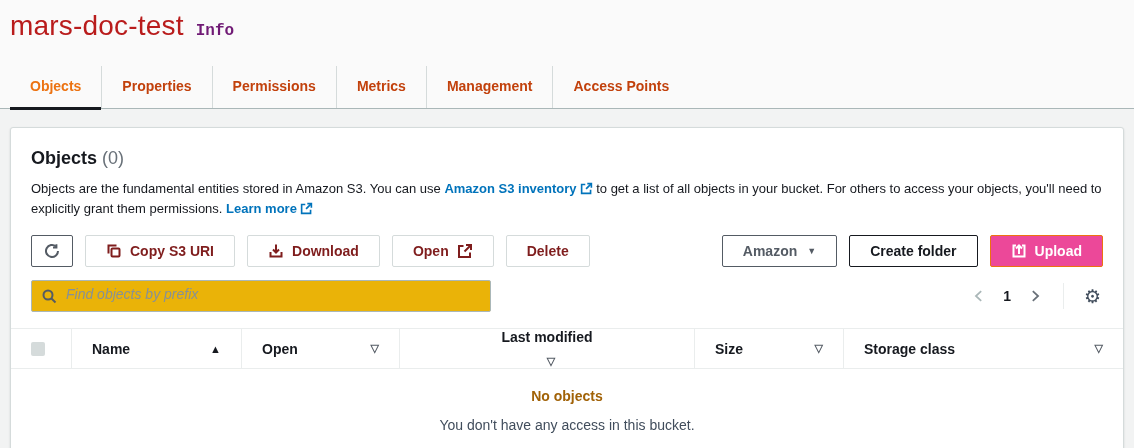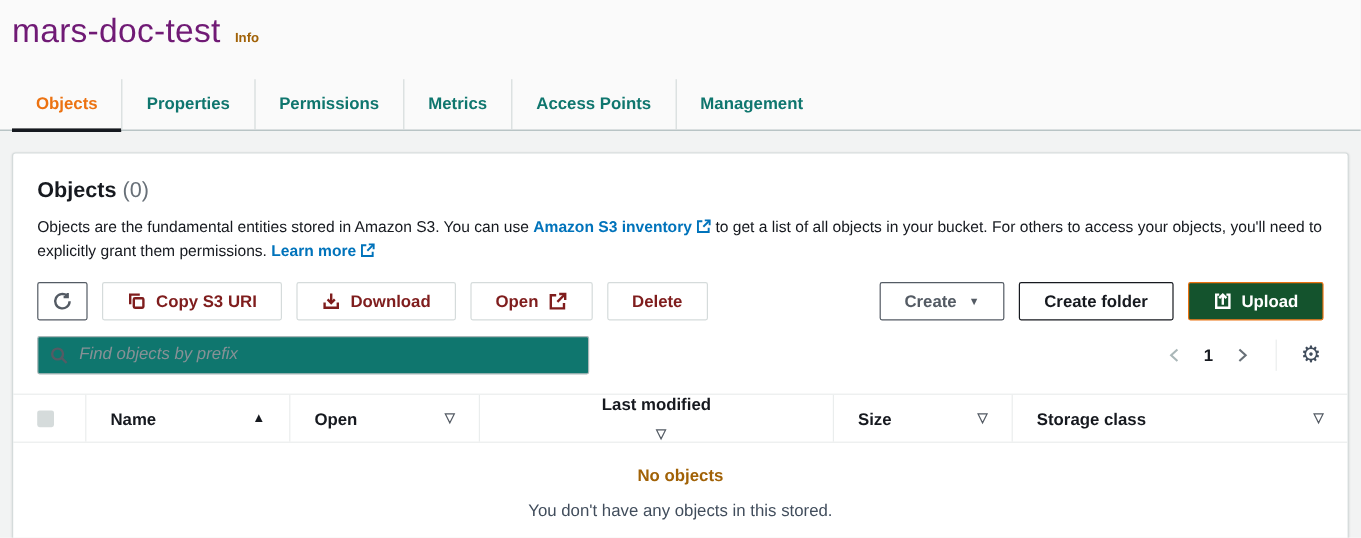--- a/index.html
+++ b/index.html
@@ -2,27 +2,27 @@
 <html><head>
 <meta charset="utf-8">
 <style>
   * { margin:0; padding:0; box-sizing:border-box; }
   html,body { width:1134px; height:448px; overflow:hidden;
     font-family:"Liberation Sans", sans-serif; background:#f2f3f3; color:#16191f; }
 
   
   .page-header { background:#fafafa; padding-top:10px; }
   .title-row { display:flex; align-items:baseline; padding-left:10px; }
-  .bucket-title { font-size:28px; font-weight:400; color:#701a75; letter-spacing:.2px; }
-  .info-link { font-size:11px; font-weight:700; color:#a16207; margin-left:12px; cursor:pointer; text-decoration:none; }
+  .bucket-title { font-size:28px; font-weight:400; color:#b91c1c; letter-spacing:.2px; }
+  .info-link { font-size:16px; font-weight:700; color:#701a75; margin-left:12px; cursor:pointer; text-decoration:none;font-family:Liberation Mono, monospace; }
 
   
   .tabs { display:flex; margin-top:24px; padding-left:10px; border-bottom:1px solid #aab7b8; }
   .tab { position:relative; padding:12px 20px 14px; font-size:14px; font-weight:700;
-    color:#0f766e; cursor:pointer; white-space:nowrap; }
+    color:#c2410c; cursor:pointer; white-space:nowrap; }
   .tab + .tab { border-left:1px solid #d5dbdb; }
   .tab.active { color:#ec7211; }
   .tab.active::after { content:""; position:absolute; left:0; right:0; bottom:-2px; height:3px; background:#16191f; }
 
   
   .card { margin:18px 10px 0; background:#fff; border:1px solid #d5dbdb; border-radius:3px;
     box-shadow:0 1px 2px rgba(0,28,36,.15); padding:20px 20px 40px; min-height:400px; }
 
   .card-heading { font-size:18px; font-weight:700; color:#16191f; }
   .card-count { font-weight:400; color:#687078; }
@@ -34,29 +34,29 @@
   
   .toolbar { display:flex; align-items:center; gap:12px; margin-top:16px; }
   .btn { display:inline-flex; align-items:center; justify-content:center; height:32px;
     padding:0 20px; background:#fff; border:1px solid #545b64; border-radius:2px;
     font-family:"Liberation Sans",sans-serif; font-size:14px; font-weight:700; color:#545b64; cursor:pointer; white-space:nowrap; }
   .btn svg { width:16px; height:16px; }
   .btn .lbl { margin-left:8px; }
   .btn.icon-only { width:42px; padding:0; }
   .btn.disabled { border-color:#d5dbdb; color:#7f1d1d; cursor:default; }
   .btn.dark { border-color:#16191f; color:#16191f; }
-  .btn.primary { background:#14532d; border-color:#ec7211; color:#fff; }
+  .btn.primary { background:#ec4899; border-color:#ec7211; color:#fff; }
   .btn .caret { margin-left:10px; font-size:9px; line-height:1; }
   .push-right { margin-left:auto; }
 
   
   .filter-row { display:flex; align-items:center; justify-content:space-between; margin-top:13px; }
   .search-box { position:relative; width:460px; }
   .search-box input { width:100%; height:32px; border:1px solid #aab7b8; border-radius:2px;
-    padding:0 10px 5px 34px; font-family:"Liberation Sans",sans-serif; font-size:14px; color:#16191f; background:#0f766e; outline:none; }
+    padding:0 10px 5px 34px; font-family:"Liberation Sans",sans-serif; font-size:14px; color:#16191f; background:#eab308; outline:none; }
   .search-box input::placeholder { color:#879196; font-style:italic; }
   .search-ico { position:absolute; left:10px; top:8px; width:16px; height:16px; color:#545b64; }
 
   .pagination { display:flex; align-items:center; gap:14px; }
   .pg-btn { background:none; border:none; cursor:pointer; width:20px; height:20px; display:flex; align-items:center; justify-content:center; padding:0; }
   .pg-btn svg { width:14px; height:14px; }
   .pg-prev { color:#aab7b8; }
   .pg-next { color:#687078; }
   .pg-num { font-size:14px; font-weight:700; color:#16191f; cursor:pointer; }
   .pg-divider { width:1px; height:26px; background:#eaeded; margin:0 4px; }
@@ -86,22 +86,22 @@
   <div class="title-row">
     <h1 class="bucket-title">mars-doc-test</h1>
     <a class="info-link">Info</a>
   </div>
 
   <div class="tabs">
     <div class="tab active"><span>Objects</span></div>
     <div class="tab"><span>Properties</span></div>
     <div class="tab"><span>Permissions</span></div>
     <div class="tab"><span>Metrics</span></div>
+    <div class="tab"><span>Management</span></div>
     <div class="tab"><span>Access Points</span></div>
-    <div class="tab"><span>Management</span></div>
   </div>
 </div>
 
 <div class="card">
 
   <h2 class="card-heading">
     <span>Objects</span>
     <span class="card-count">(0)</span>
   </h2>
 
@@ -150,21 +150,21 @@
           <path d="M9 2h5v5"></path>
           <path d="M14 2L7.5 8.5"></path>
         </svg>
     </button>
 
     <button class="btn disabled">
       <span>Delete</span>
     </button>
 
     <button class="btn push-right">
-      <span>Create</span>
+      <span>Amazon</span>
       <span class="caret">▼</span>
     </button>
 
     <button class="btn dark">
       <span>Create folder</span>
     </button>
 
     <button class="btn primary">
       <svg viewBox="0 0 16 16" fill="none" stroke="currentColor" stroke-width="2">
           <path d="M5 2.5H2.5v11h11v-11H11"></path>
@@ -223,17 +223,17 @@
         <span class="sort-ico">▽</span>
       </div>
       <div class="th th-storage">
         <span>Storage class</span>
         <span class="sort-ico">▽</span>
       </div>
     </div>
 
     <div class="empty-state">
       <div class="empty-title">No objects</div>
-      <div class="empty-msg">You don't have any objects in this stored.</div>
+      <div class="empty-msg">You don't have any access in this bucket.</div>
     </div>
   </div>
 
 </div>
 
 </body></html>

